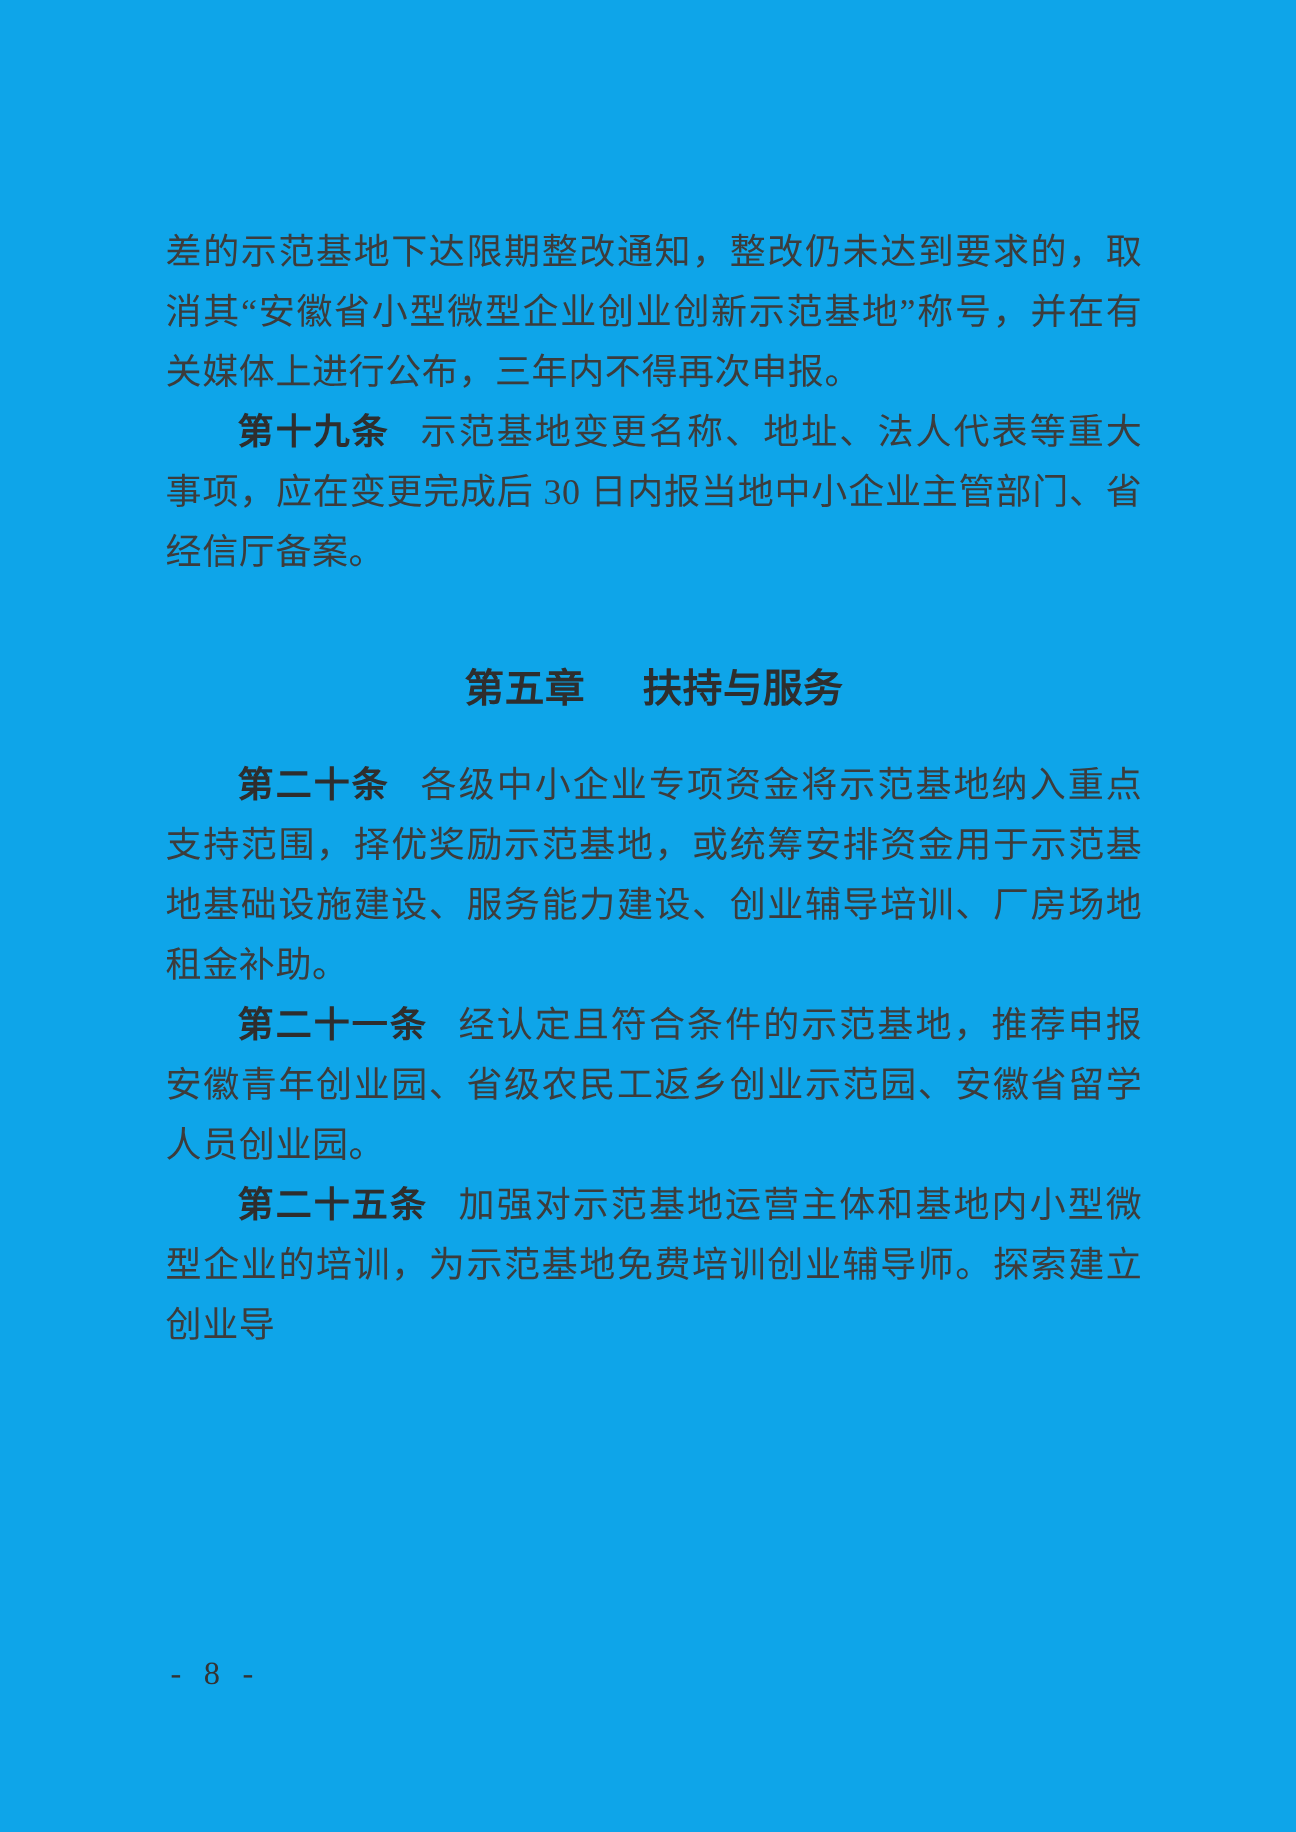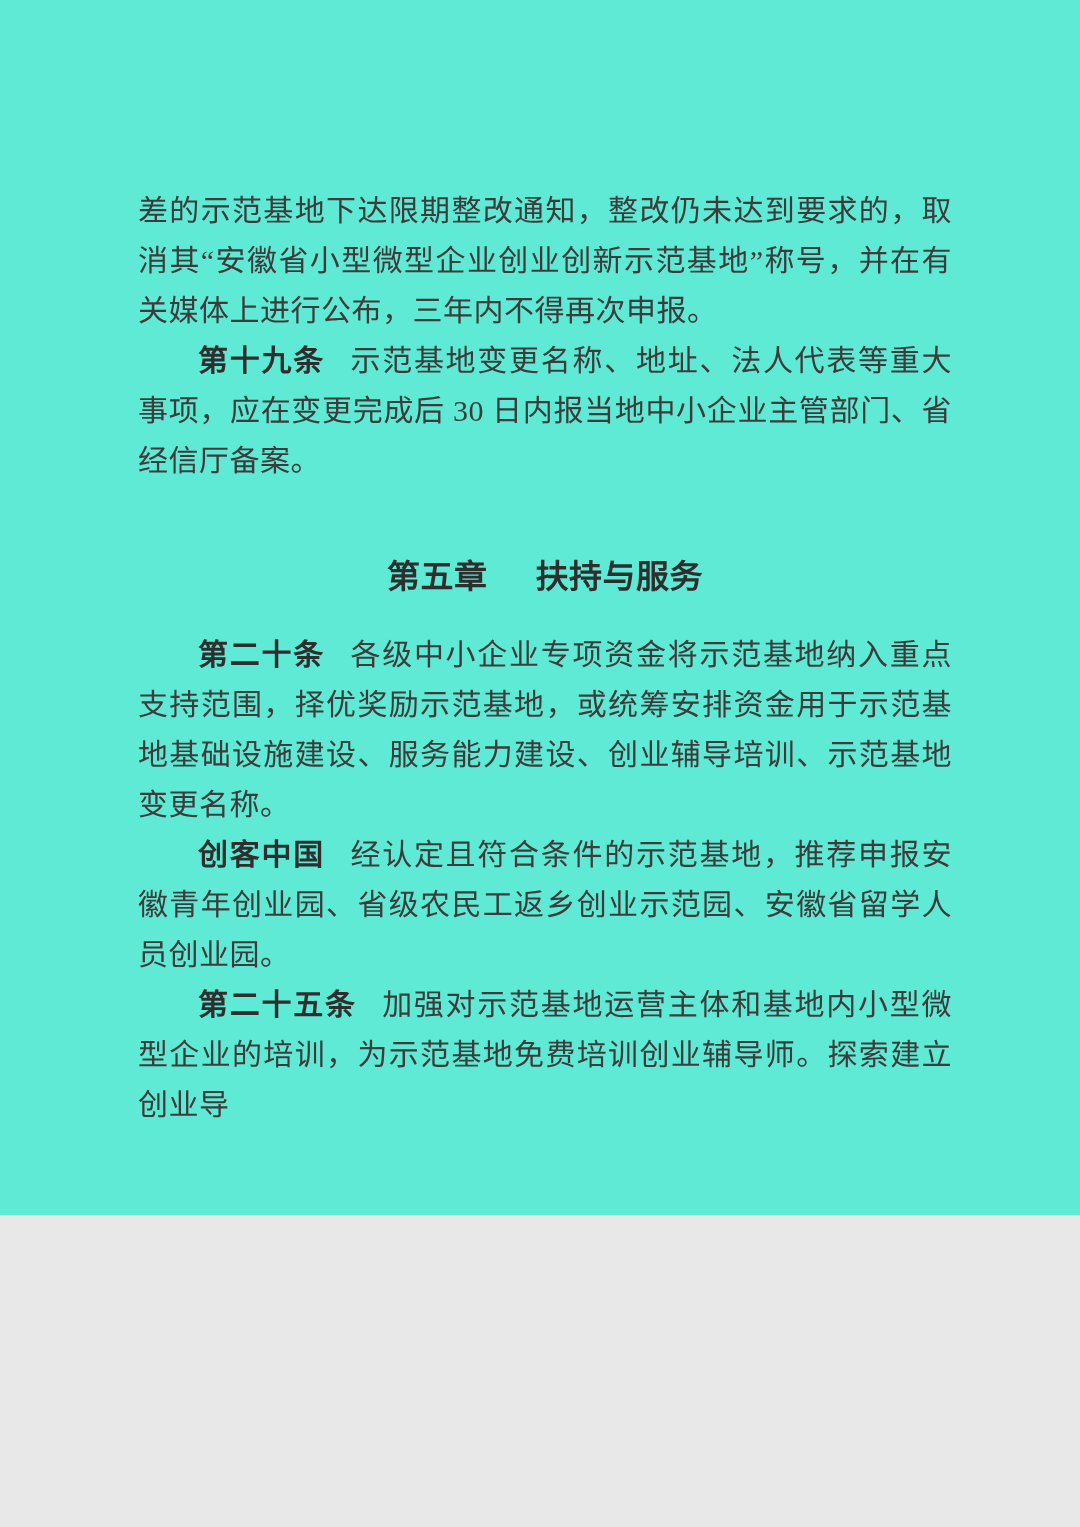--- a/index.html
+++ b/index.html
@@ -6,22 +6,22 @@
 
   html, body {
     width: 1080px;
     background: #e8e8e8;
     font-family: "Liberation Serif", "DejaVu Serif", serif;
   }
 
   .page {
     position: relative;
     width: 1080px;
-    height: 1215px;
-    background: #5eead4;
+    height: 1527px;
+    background: #0ea5e9;
     overflow: hidden;
     color: #3c3c3c;
   }
 
   .text-body {
     position: absolute;
     top: 186px;
     left: 138px;
     width: 814px;
     font-size: 30px;
@@ -44,21 +44,21 @@
     font-weight: 700;
     color: #2e2e2e;
     margin-right: 0.85em;
     margin-top: 44px;
   }
 
   .chapter {
     margin: 66px 0 28px 0;
     text-indent: 0;
     text-align: center;
-    font-family: Liberation Serif, serif;
+    font-family: Liberation Mono, monospace;
     font-weight: 700;
     font-size: 33px;
     line-height: 50px;
     color: #2e2e2e;
   }
 
   .chapter .chapter-title {
     margin-left: 1.45em;
   }
 
@@ -86,25 +86,25 @@
 
     <p class="para">
       <span class="art-num">第十九条</span><span>示范基地变更名称、地址、法人代表等重大事项，应在变更完成后 30 日内报当地中小企业主管部门、省经信厅备案。</span>
     </p>
 
     <h2 class="chapter">
       <span>第五章</span><span class="chapter-title">扶持与服务</span>
     </h2>
 
     <p class="para">
-      <span class="art-num">第二十条</span><span>各级中小企业专项资金将示范基地纳入重点支持范围，择优奖励示范基地，或统筹安排资金用于示范基地基础设施建设、服务能力建设、创业辅导培训、示范基地变更名称。</span>
+      <span class="art-num">第二十条</span><span>各级中小企业专项资金将示范基地纳入重点支持范围，择优奖励示范基地，或统筹安排资金用于示范基地基础设施建设、服务能力建设、创业辅导培训、厂房场地租金补助。</span>
     </p>
 
     <p class="para">
-      <span class="art-num">创客中国</span><span>经认定且符合条件的示范基地，推荐申报安徽青年创业园、省级农民工返乡创业示范园、安徽省留学人员创业园。</span>
+      <span class="art-num">第二十一条</span><span>经认定且符合条件的示范基地，推荐申报安徽青年创业园、省级农民工返乡创业示范园、安徽省留学人员创业园。</span>
     </p>
 
 
 
 
     <p class="para">
       <span class="art-num">第二十五条</span><span>加强对示范基地运营主体和基地内小型微型企业的培训，为示范基地免费培训创业辅导师。探索建立创业导</span>
     </p>
 
   </div>

